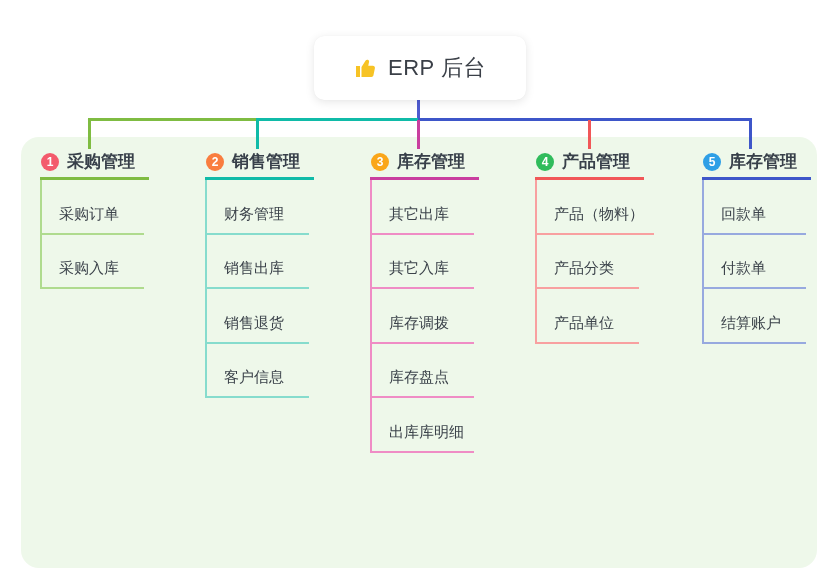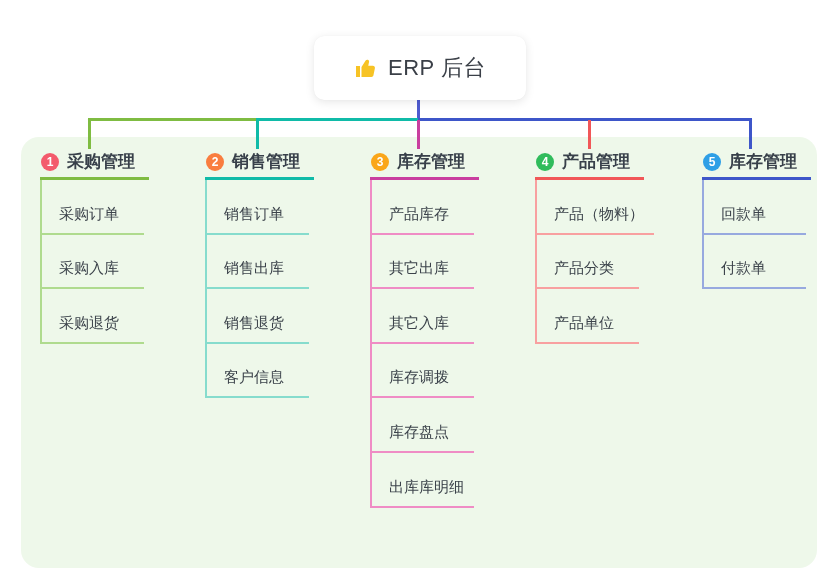--- a/index.html
+++ b/index.html
@@ -94,40 +94,38 @@
     <span>ERP 后台</span>
   </div>
 
   <div class="branch-header bx1" style="--line: #7FBC42; --badge: #F35B6C;">
     <span class="badge">1</span>
     <span>采购管理</span>
   </div>
   <div class="branch-items bx1" style="--sub: #AFDB8E;">
     <div class="item">采购订单</div>
     <div class="item">采购入库</div>
-    <div class="item">采购退货</div>
   </div>
 
   <div class="branch-header bx2" style="--line: #10BBA8; --badge: #F97D3F;">
     <span class="badge">2</span>
     <span>销售管理</span>
   </div>
   <div class="branch-items bx2" style="--sub: #86DCCD;">
-    <div class="item">销售订单</div>
+    <div class="item">财务管理</div>
     <div class="item">销售出库</div>
     <div class="item">销售退货</div>
     <div class="item">客户信息</div>
   </div>
 
   <div class="branch-header bx3" style="--line: #C93F9F; --badge: #FAA619;">
     <span class="badge">3</span>
     <span>库存管理</span>
   </div>
   <div class="branch-items bx3" style="--sub: #EF8CC5;">
-    <div class="item">产品库存</div>
     <div class="item">其它出库</div>
     <div class="item">其它入库</div>
     <div class="item">库存调拨</div>
     <div class="item">库存盘点</div>
     <div class="item">出库库明细</div>
   </div>
 
   <div class="branch-header bx4" style="--line: #F15758; --badge: #30BC5C;">
     <span class="badge">4</span>
     <span>产品管理</span>
@@ -138,15 +136,16 @@
     <div class="item">产品单位</div>
   </div>
 
   <div class="branch-header bx5" style="--line: #3E56C9; --badge: #2E9FE6;">
     <span class="badge">5</span>
     <span>库存管理</span>
   </div>
   <div class="branch-items bx5" style="--sub: #97A9DF;">
     <div class="item">回款单</div>
     <div class="item">付款单</div>
+    <div class="item">结算账户</div>
   </div>
 
 </div>
 
 </body></html>

